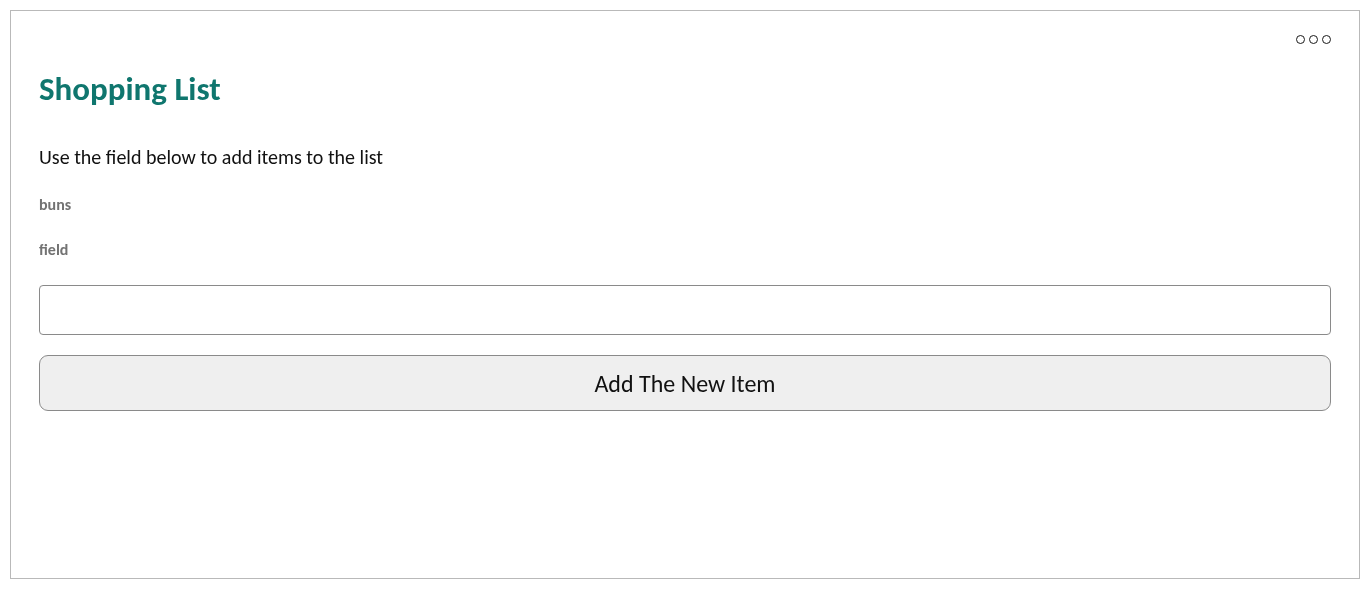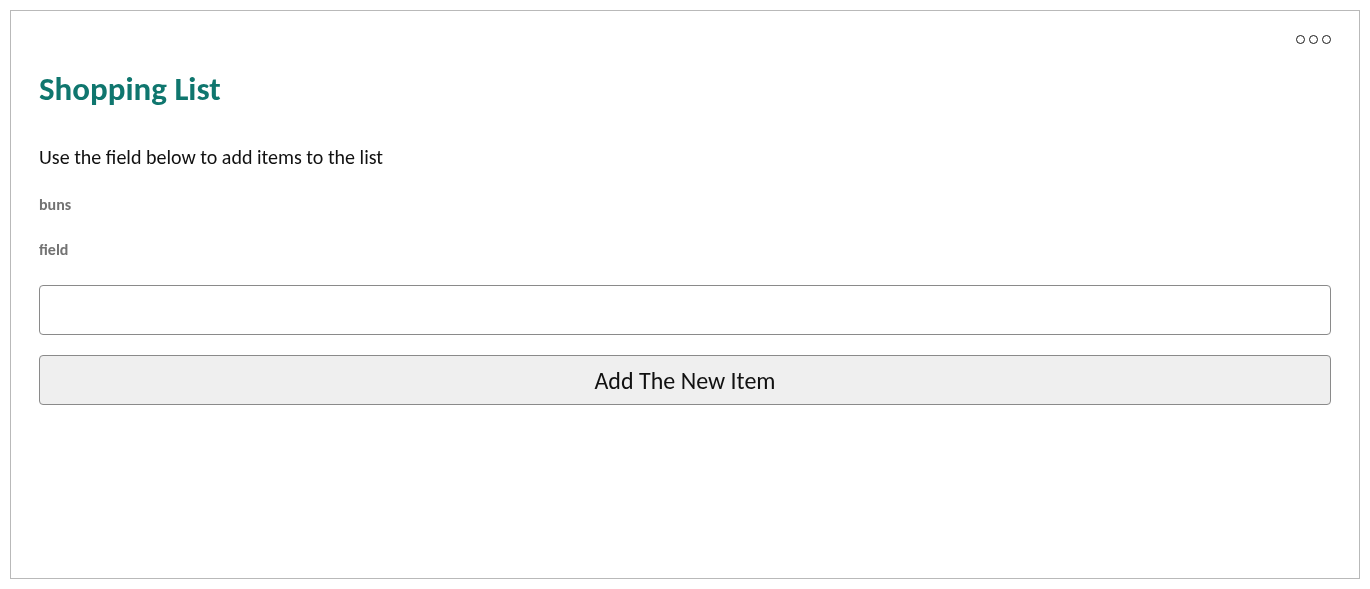--- a/index.html
+++ b/index.html
@@ -70,23 +70,23 @@
       border: 1px solid #8a8a8a;
       border-radius: 4px;
       font-size: 22px;
       padding: 6px 12px;
       background: #fff;
       color: #111;
       margin-bottom: 20px;
     }
     .add-button {
       width: 100%;
-      height: 50px;
+      height: 56px;
       border: 1px solid #8a8a8a;
-      border-radius: 4px;
+      border-radius: 9px;
       background: #efefef;
       font-size: 24px;
       color: #111;
       cursor: pointer;
       font-family: inherit;
     }
   </style>
 </head>
 <body>
 

